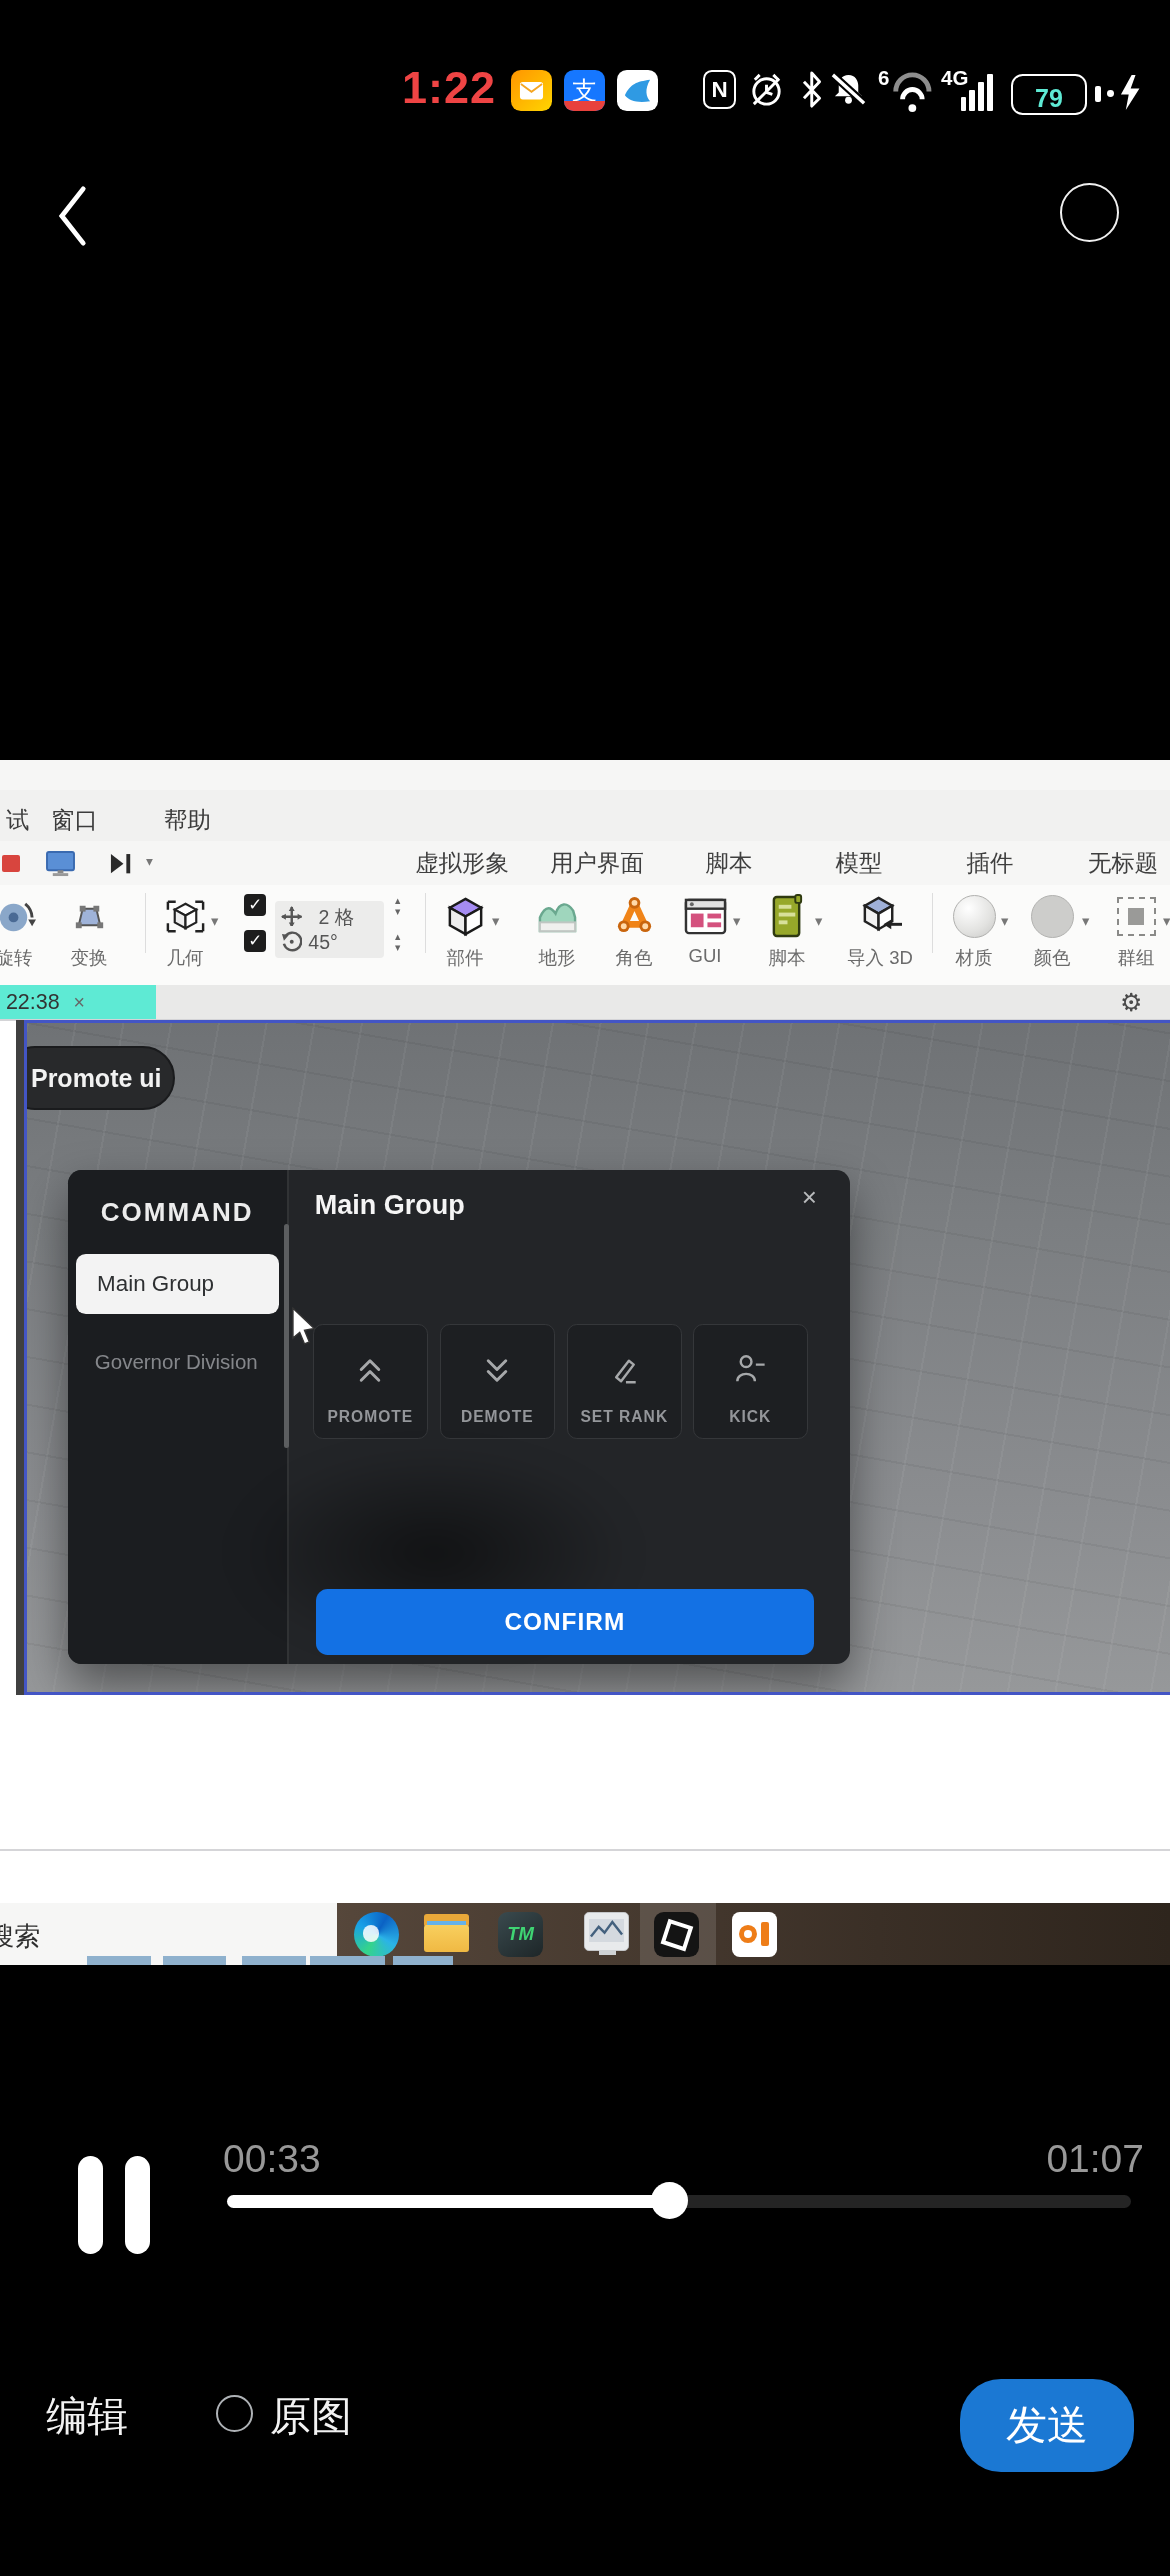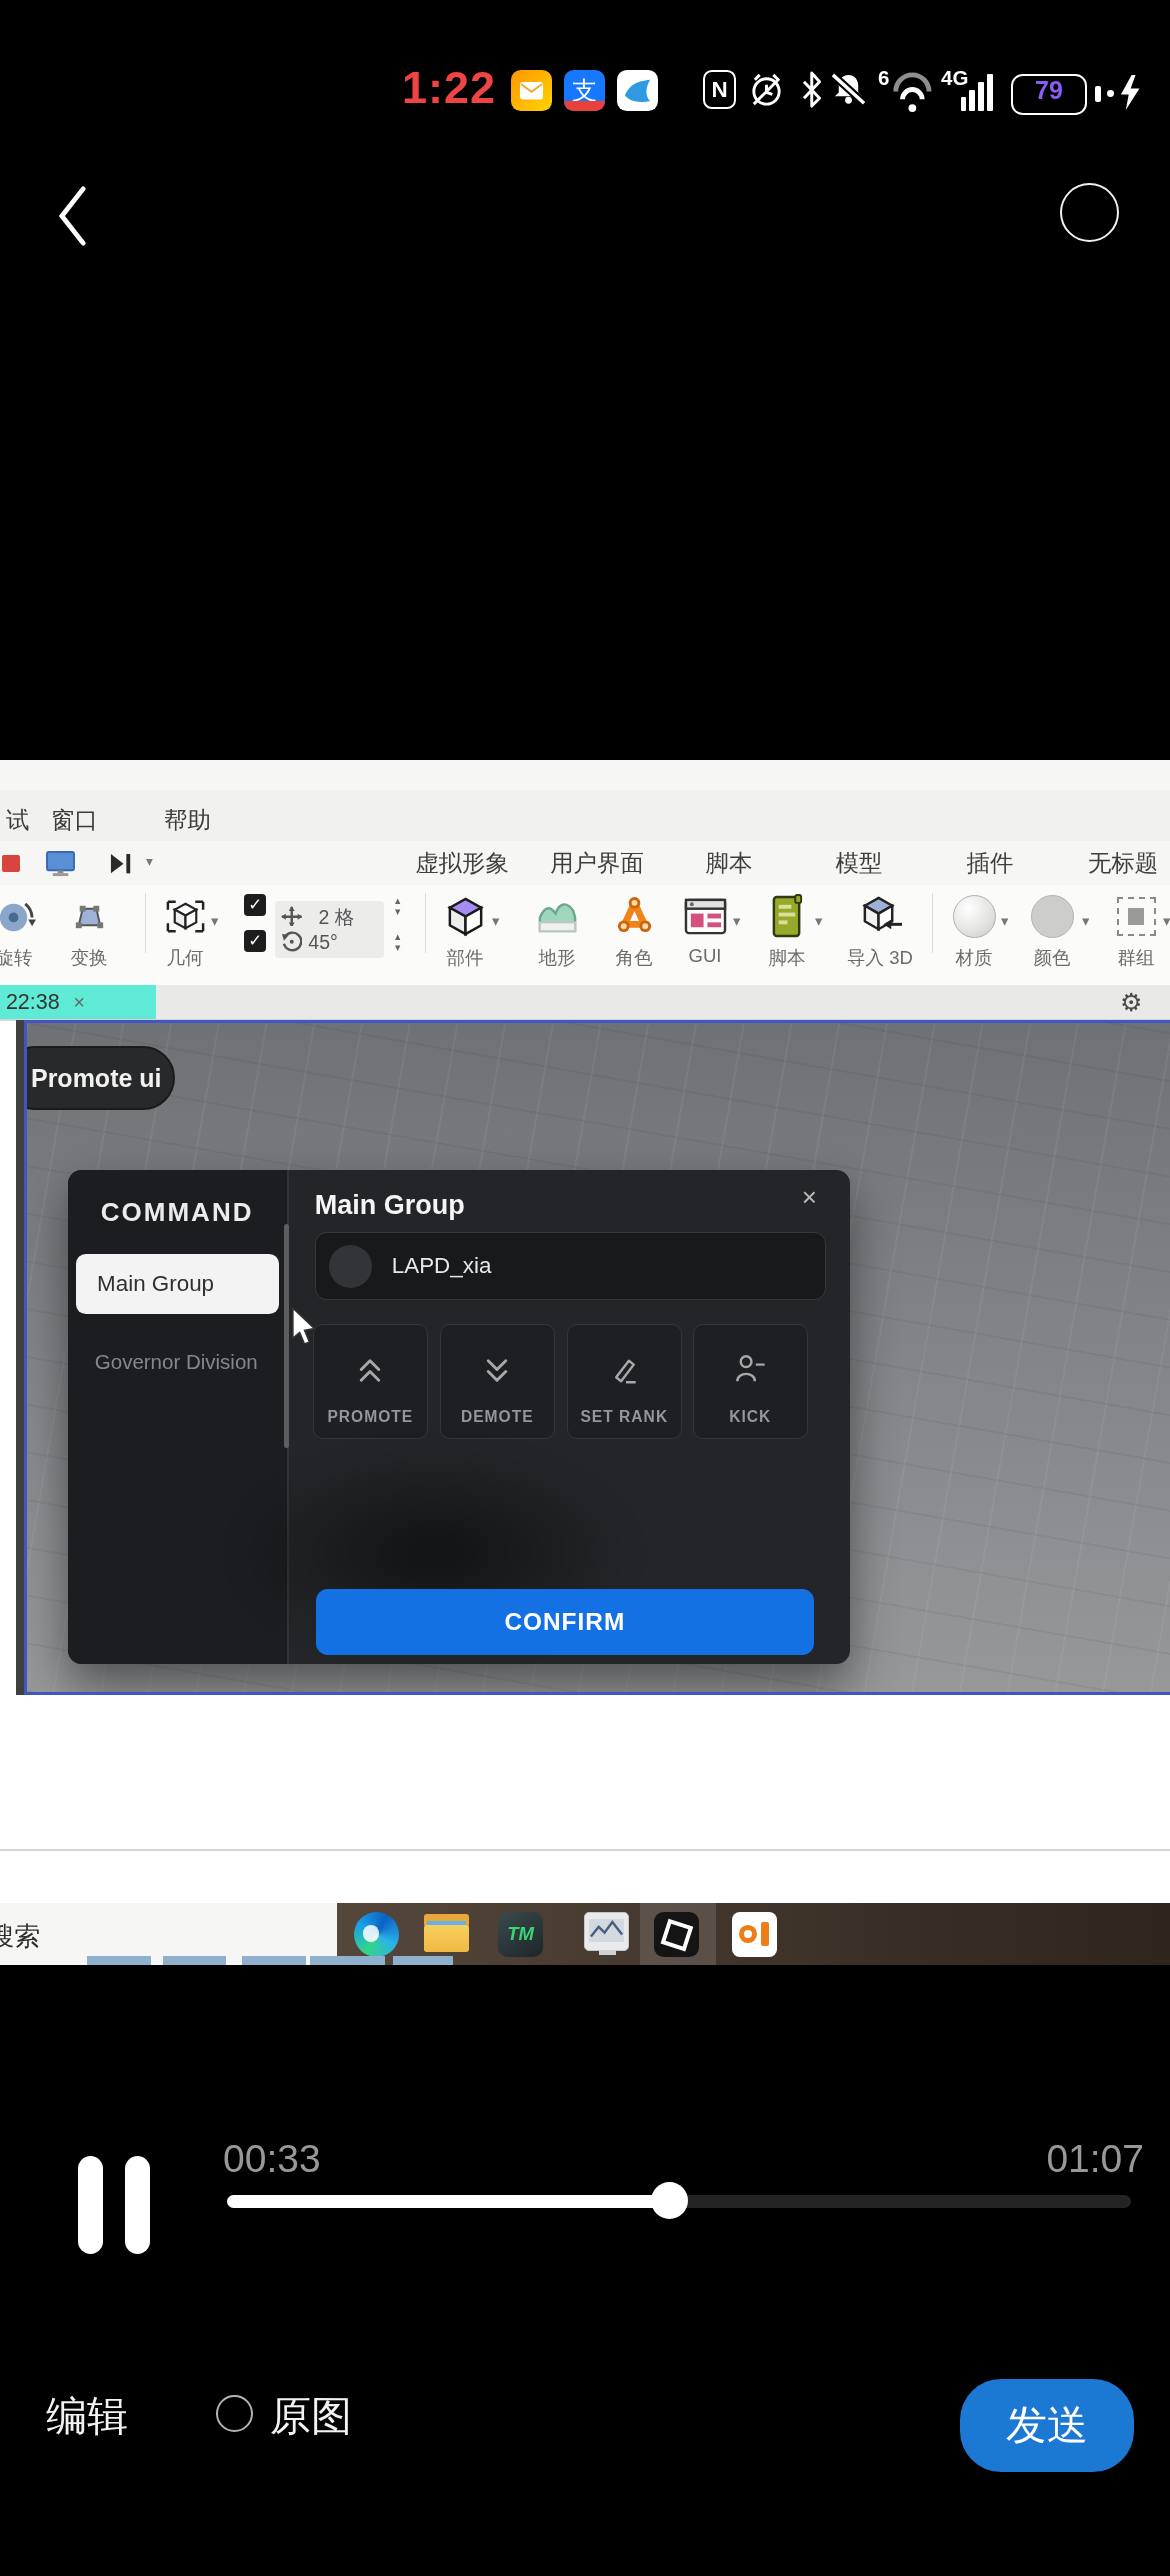--- a/index.html
+++ b/index.html
@@ -5,21 +5,21 @@
   html,body{margin:0;padding:0;background:#000;}
   .screen{position:relative;width:1171px;height:2576px;background:#000;overflow:hidden;
           font-family:"Liberation Sans",sans-serif;}
   .abs{position:absolute;}
 
   
   .sb-time{left:402px;top:62px;font-size:45px;font-weight:bold;color:#ef4444;letter-spacing:1px;}
   .appic{width:41px;height:41px;border-radius:9.8px;top:70px;display:flex;align-items:center;justify-content:center;overflow:hidden;}
   .sb-ic{top:70px;}
   .batt{left:1011px;top:74px;width:72px;height:37px;border:2.9px solid #fff;border-radius:11.7px;
-        display:flex;align-items:flex-start;justify-content:center;color:#8b5cf6;font-size:25px;font-weight:bold;}
+        display:flex;align-items:flex-end;justify-content:center;color:#5eead4;font-size:25px;font-weight:bold;}
   .batt-nub{left:1095px;top:86px;width:5.9px;height:15.6px;background:#fff;border-radius:2px;}
   .chg-dot{left:1107px;top:90px;width:6.8px;height:6.8px;border-radius:50%;background:#fff;}
 
   
   .sel-circle{left:1060px;top:183px;width:55px;height:55px;border:2.9px solid #f0f0f0;border-radius:50%;}
 
   
   .vframe{left:0;top:760px;width:1171px;height:1205px;background:#fff;overflow:hidden;}
   .titlebar{left:0;top:0;width:1171px;height:30px;background:#f6f6f5;}
   .menubar{left:0;top:30px;width:1171px;height:51px;background:#f1f1f0;border-bottom:1px solid #e6e6e5;}
@@ -392,24 +392,20 @@
         <div class="abs panel">
           <div class="p-side">
             <div class="p-title">COMMAND</div>
             <div class="p-item-act">Main Group</div>
             <div class="p-item">Governor Division</div>
           </div>
           <div class="p-sep"></div>
           <div class="p-scroll"></div>
           <div class="p-head">Main Group</div>
           <div class="p-close">×</div>
-          <div class="ucard">
-            <div class="uavatar"></div>
-            <div class="uname">LAPD_xia</div>
-          </div>
 
           <div class="act" style="left:245px;">
             <svg width="39" height="43" viewBox="0 0 40 44">
                 <path d="M11 22 L20 13 L29 22 M11 33 L20 24 L29 33" stroke="#a6a8aa" stroke-width="3" fill="none" stroke-linecap="round" stroke-linejoin="round"></path>
               </svg>
             <div class="act-lb">PROMOTE</div>
           </div>
           <div class="act" style="left:499px;">
             <svg width="39" height="43" viewBox="0 0 40 44">
                 <path d="M12 30 L25 13 L30 17 L17 34 Z" stroke="#a6a8aa" stroke-width="2.5" fill="none" stroke-linejoin="round"></path>

